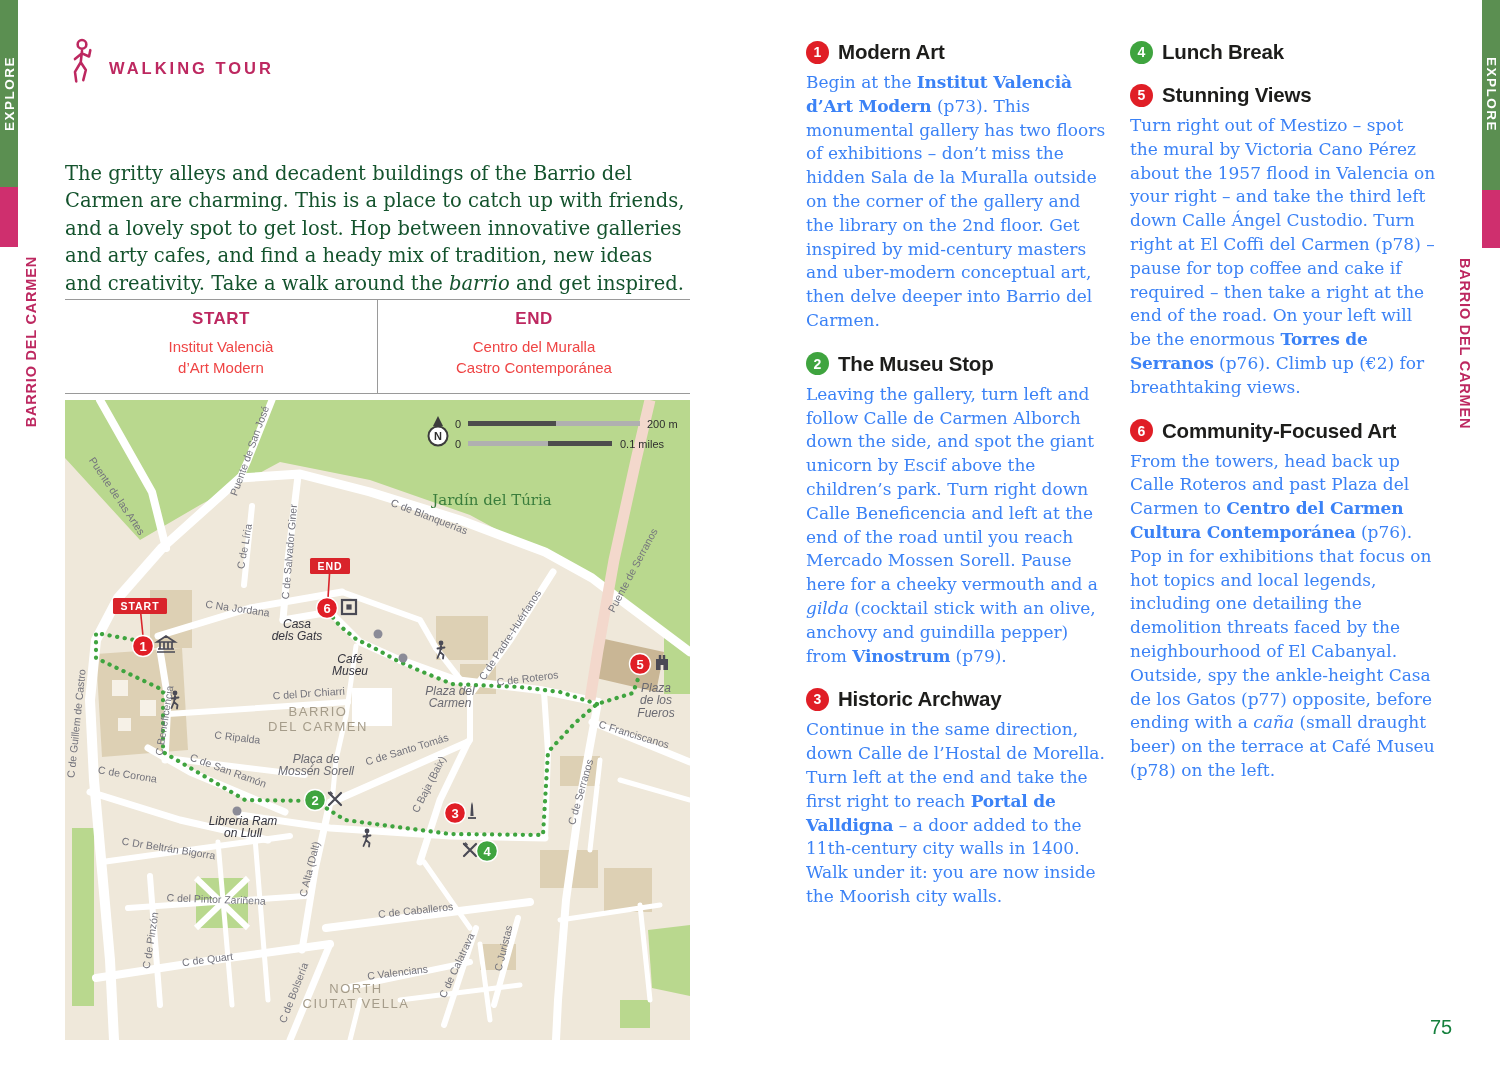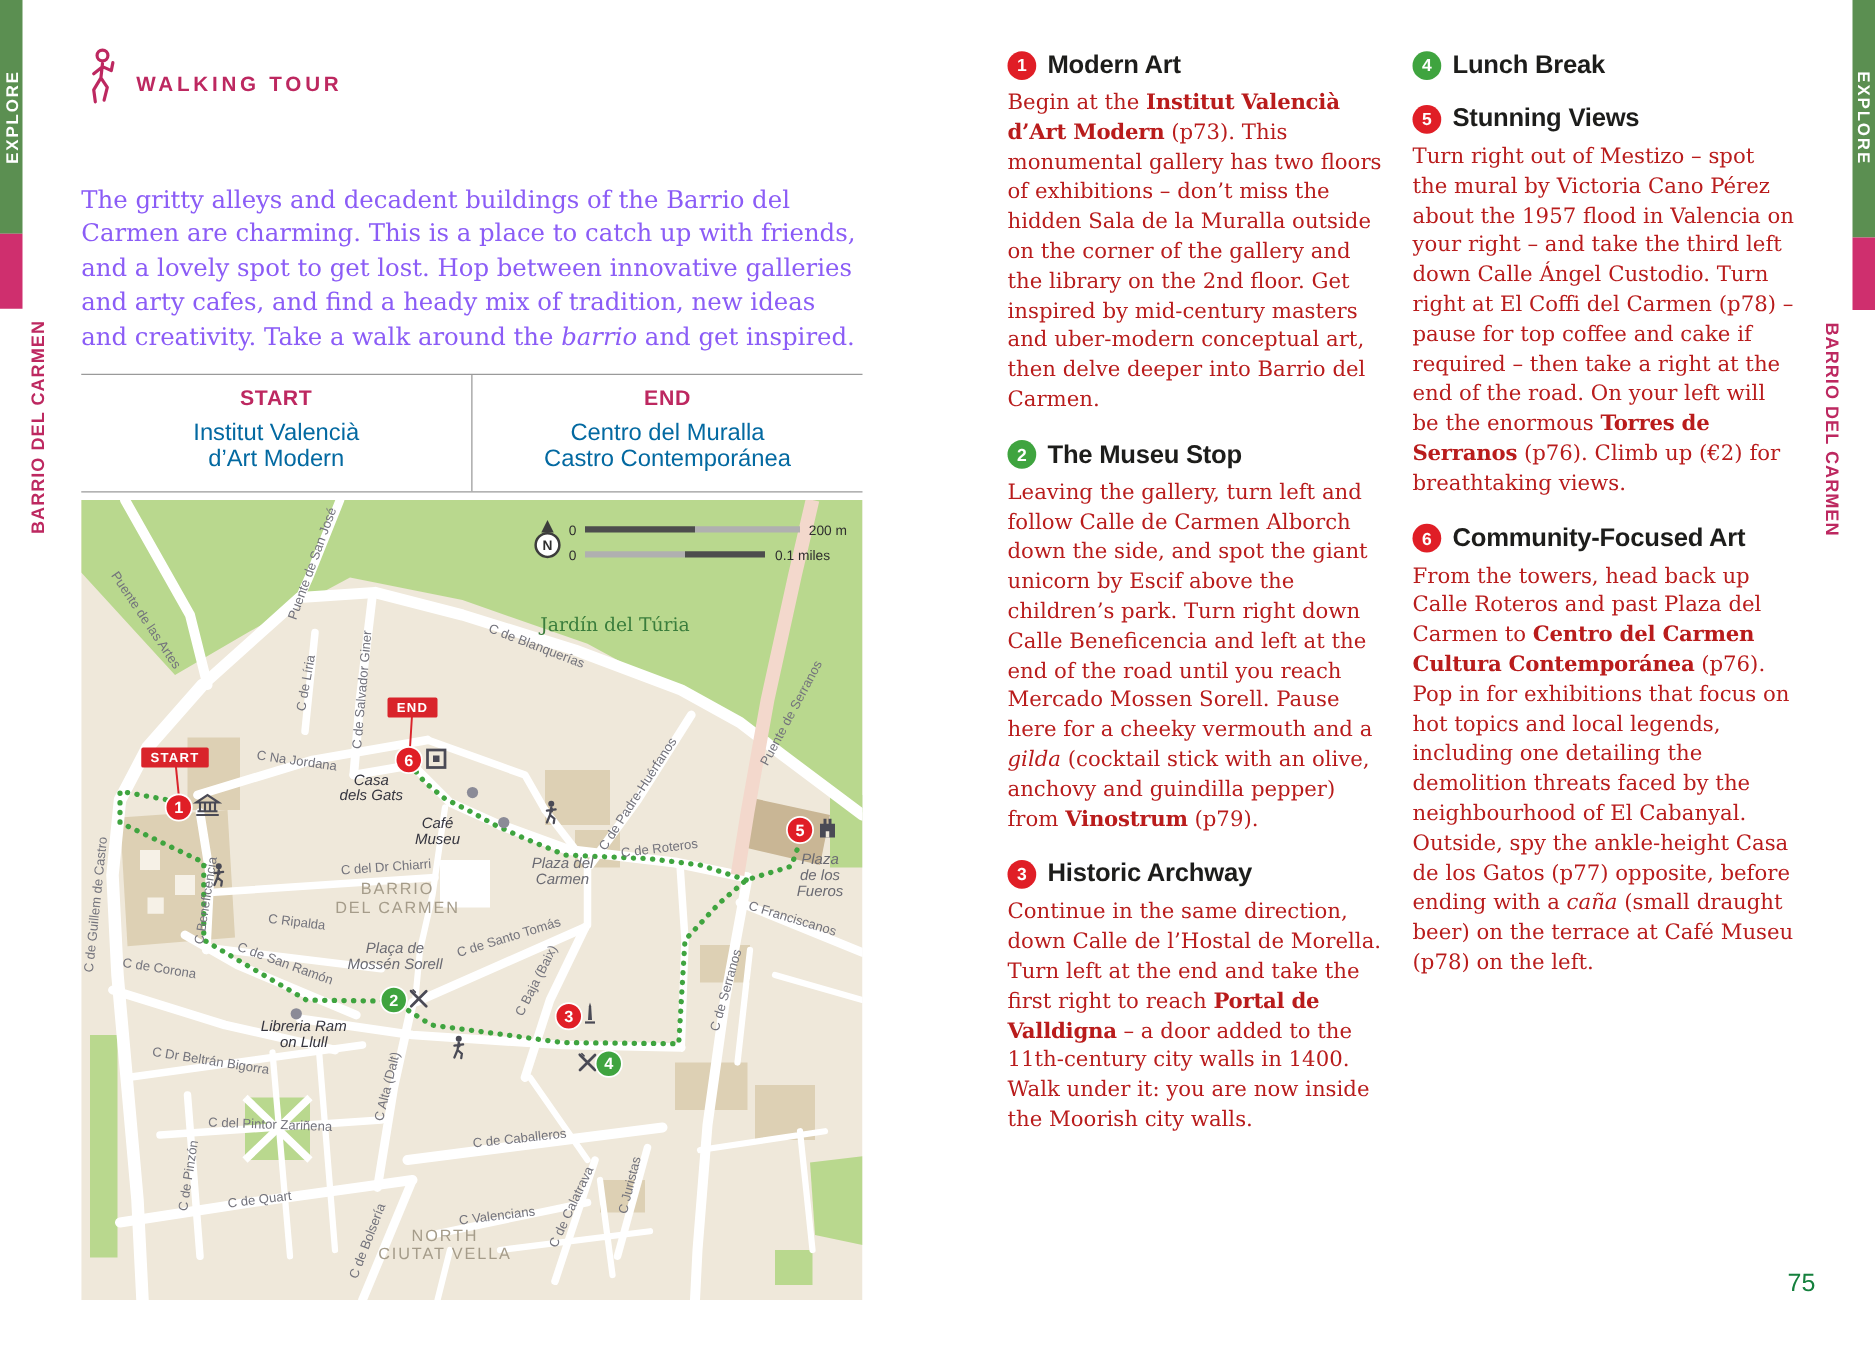--- a/index.html
+++ b/index.html
@@ -11,29 +11,29 @@
   .bar-green{background:#5b8f51;}
   .bar-pink{background:#cf2f6e;}
   .vtext-up span, .vtext-up{writing-mode:vertical-rl;transform:rotate(180deg);}
   .vtext-down span, .vtext-down{writing-mode:vertical-rl;}
   .section-label{position:absolute;color:#bd2860;font-weight:bold;font-size:14.5px;letter-spacing:.8px;}
   .pageno{position:absolute;font-size:20px;color:#15803d;}
   
   .eyebrow{position:absolute;left:65px;top:38px;display:flex;align-items:center;gap:10px;}
   .eyebrow .txt{color:#bd2860;font-weight:bold;font-size:16.5px;letter-spacing:3px;padding-top:14px;}
   .title{position:absolute;left:63px;top:86px;font-size:44px;font-weight:bold;letter-spacing:-.5px;}
-  .intro{position:absolute;left:65px;top:146px;width:628px;font-family:"DejaVu Serif",serif;
-         font-size:19.5px;line-height:27.4px;color:#8b5cf6;}
+  .intro{position:absolute;left:65px;top:160px;width:628px;font-family:"DejaVu Serif",serif;
+         font-size:19.5px;line-height:27.4px;color:#14532d;}
   
   .info-table{position:absolute;left:65px;top:299px;width:625px;height:93px;display:flex;
               border-top:1.5px solid #9a9a9a;border-bottom:1.5px solid #9a9a9a;}
   .info-cell{flex:1;text-align:center;padding-top:9px;}
   .info-cell + .info-cell{border-left:1px solid #9a9a9a;}
   .info-head{color:#bd2860;font-weight:bold;font-size:17px;letter-spacing:.5px;margin-bottom:7px;}
-  .info-val{font-size:19px;line-height:21px;color:#0369a1;}
+  .info-val{font-size:15px;line-height:21px;color:#ef4444;}
   
   .map{position:absolute;left:65px;top:400px;width:625px;height:640px;}
   .ml-road{font-family:"Liberation Sans",sans-serif;font-size:10.5px;fill:#73737c;}
   .ml-poi{font-family:"Liberation Sans",sans-serif;font-size:12px;font-style:italic;fill:#34343e;}
   .ml-poi2{font-family:"Liberation Sans",sans-serif;font-size:12px;fill:#6a6a72;font-style:italic;}
   .ml-area{font-family:"Liberation Sans",sans-serif;font-size:13px;fill:#a59c8a;letter-spacing:1.5px;}
   .ml-park{font-family:"DejaVu Serif",serif;font-size:15px;fill:#3a7d3c;}
   .pin-num{font-family:"Liberation Sans",sans-serif;font-size:13px;font-weight:bold;fill:#fff;text-anchor:middle;}
   .badge-txt{font-family:"Liberation Sans",sans-serif;font-size:10.5px;font-weight:bold;fill:#fff;
              letter-spacing:1px;text-anchor:middle;}
@@ -41,21 +41,21 @@
   .compass-n{font-family:"Liberation Sans",sans-serif;font-size:11px;font-weight:bold;fill:#2e2e2e;text-anchor:middle;}
   
   .col{position:absolute;top:40px;}
   .col1{left:806px;width:302px;}
   .col2{left:1130px;width:306px;}
   .stop{margin-bottom:19px;}
   .stop-head{display:flex;align-items:center;gap:9px;margin:0 0 7px 0;}
   .stop-num{width:23px;height:23px;border-radius:50%;color:#fff;font-weight:bold;font-size:14px;
             display:flex;align-items:center;justify-content:center;flex:0 0 auto;}
   .stop-title{font-size:20.5px;font-weight:bold;letter-spacing:-.2px;}
-  .stop-body{font-family:"DejaVu Serif",serif;font-size:17px;line-height:23.8px;color:#b91c1c;margin:0;}
+  .stop-body{font-family:"DejaVu Serif",serif;font-size:17px;line-height:23.8px;color:#3b82f6;margin:0;}
   .stop-body b{letter-spacing:-.2px;}
 </style>
 </head>
 <body>
 
 <div class="canvas">
 
   <div class="vbar bar-green" style="left:0;top:0;width:18px;height:187px;">
     <span class="vtext-up">EXPLORE</span>
   </div>

